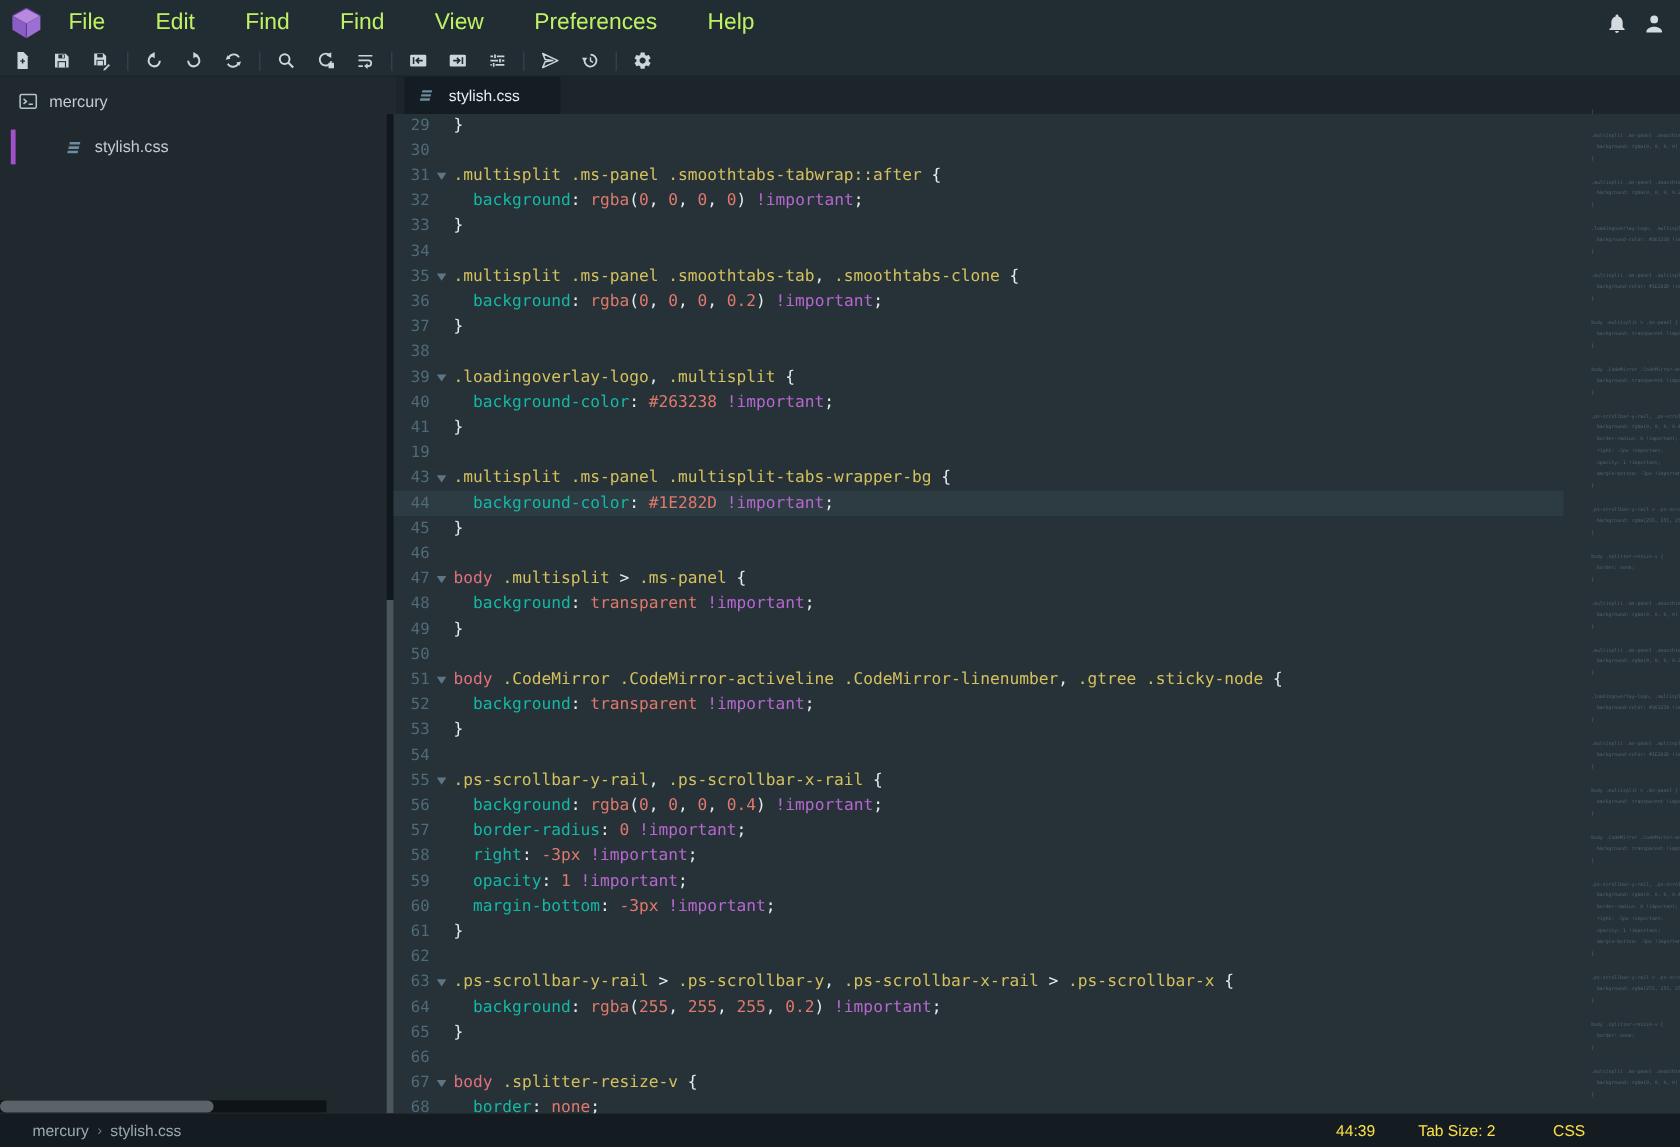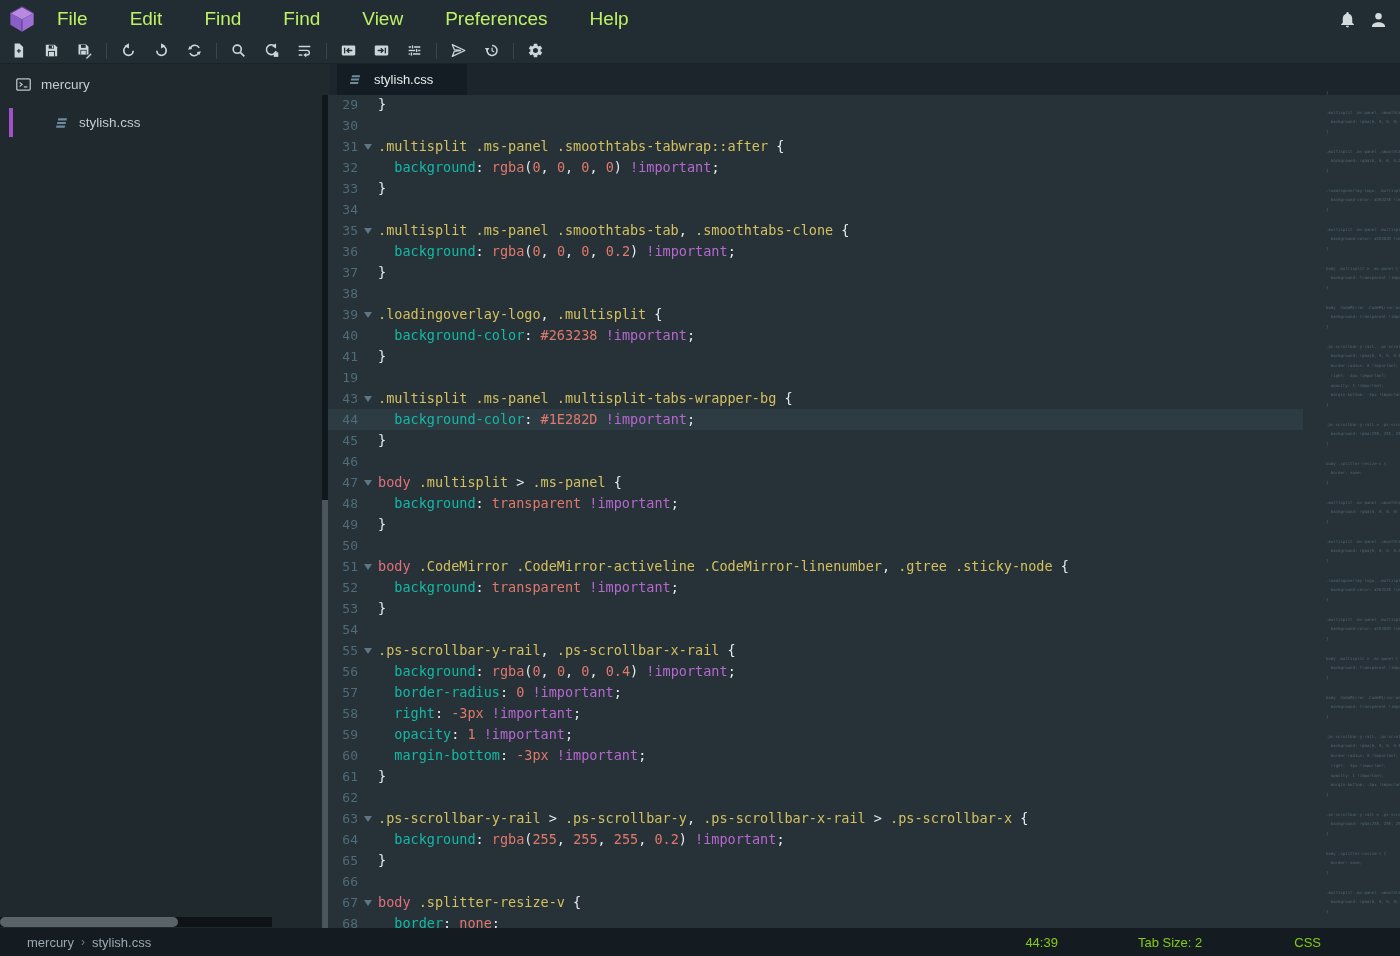--- a/index.html
+++ b/index.html
@@ -76,21 +76,21 @@
     font-family:"DejaVu Sans Mono", monospace; font-size:4px; line-height:9.75px;
     color:#6b8391; opacity:.62; white-space:pre; padding-left:4px;
   }
   
   #statusbar {
     position:absolute; left:0; top:928px; width:1400px; height:28px; background:#141c22;
     display:flex; align-items:center; font-size:13px; color:#9aa8b0;
   }
   #breadcrumb { margin-left:27px; display:flex; align-items:center; gap:7px; }
   #breadcrumb .sep { color:#6d7d86; font-size:12px; }
-  #status-right { margin-left:auto; display:flex; align-items:center; color:#84cc16;gap:44px; }
+  #status-right { margin-left:auto; display:flex; align-items:center; color:#fde047; }
   #status-cursor { margin-right:36px; }
   #status-tabsize { margin-right:48px; }
   #status-lang { margin-right:79px; }
   .icon svg { width:100%; height:100%; display:block; }
 </style>
 </head>
 <body>
 
 <div id="stage">
 

